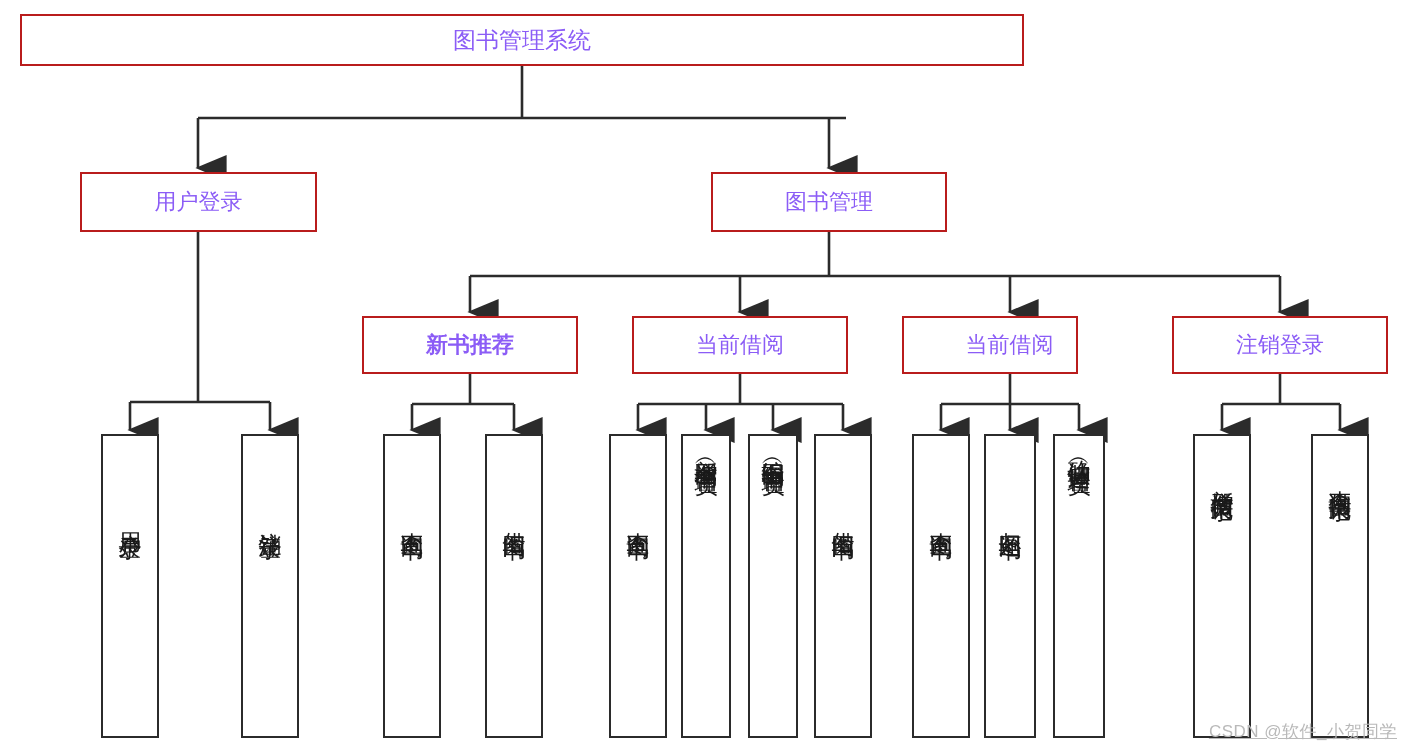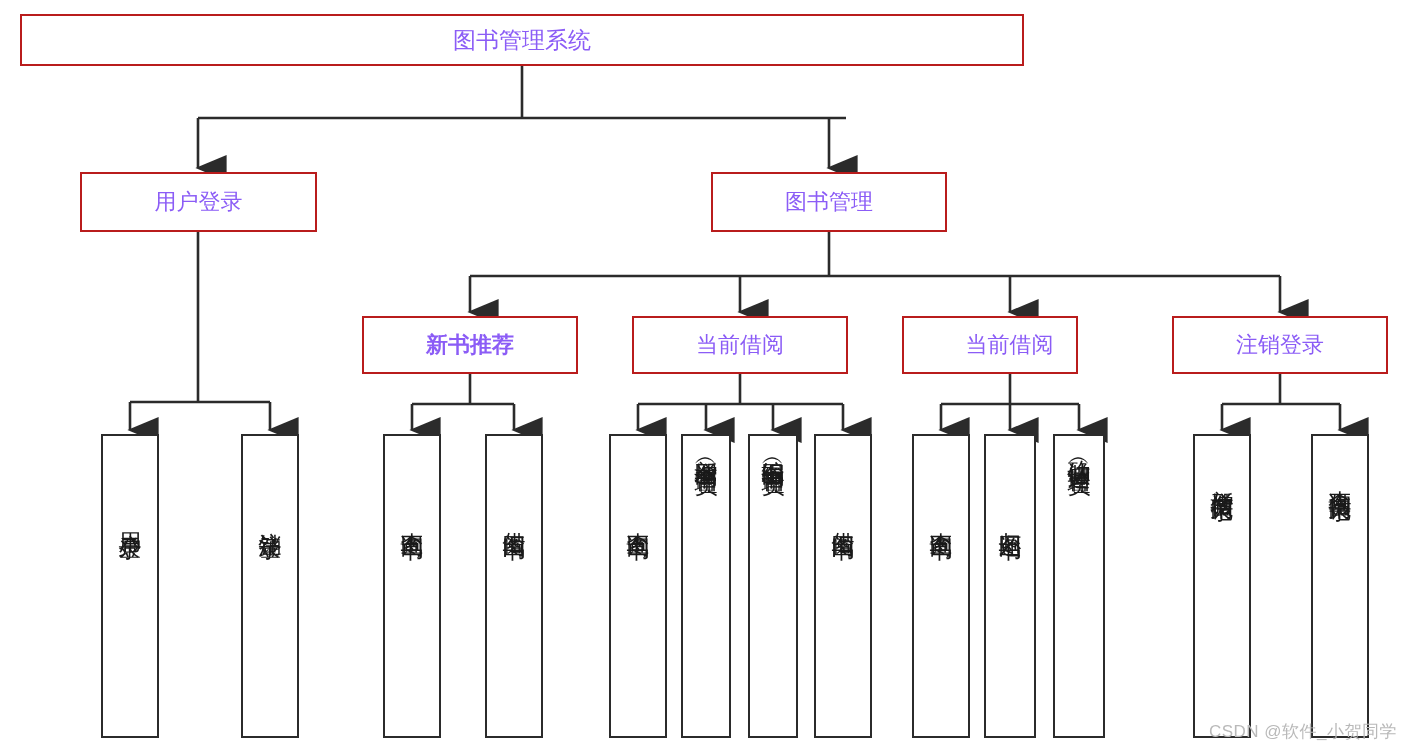--- a/index.html
+++ b/index.html
@@ -50,20 +50,21 @@
   .leaf.short .vtext{padding-top:72px;}
   .leaf.mid .vtext{padding-top:30px;}
 
   .watermark{
     position:absolute;
     right:8px;bottom:4px;
     font-size:17px;
     color:#b9b9b9;
     letter-spacing:.5px;
     white-space:nowrap;
+    text-decoration:underline;
   }
 </style>
 </head>
 <body>
 
 <div id="stage">
 
   <svg id="wires" viewBox="0 0 1405 747" xmlns="http://www.w3.org/2000/svg">
     <defs>
       <marker id="arw" viewBox="0 0 10 12" refX="5" refY="11" markerWidth="10" markerHeight="12" orient="auto-start-reverse">

